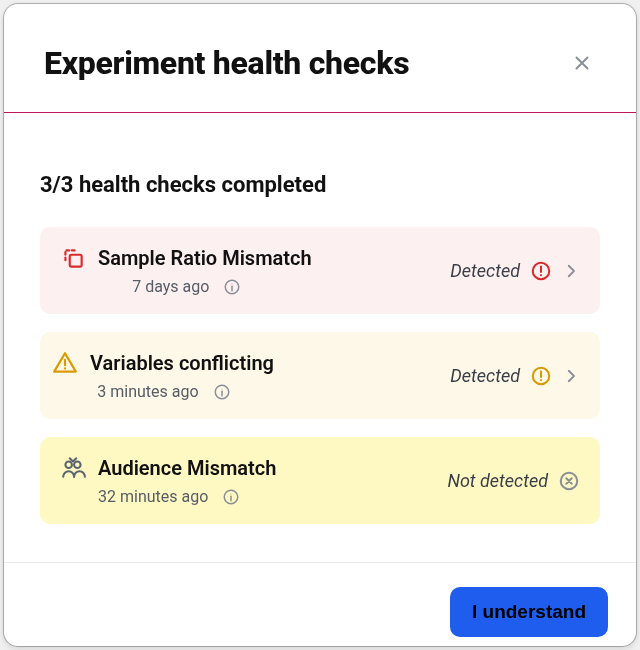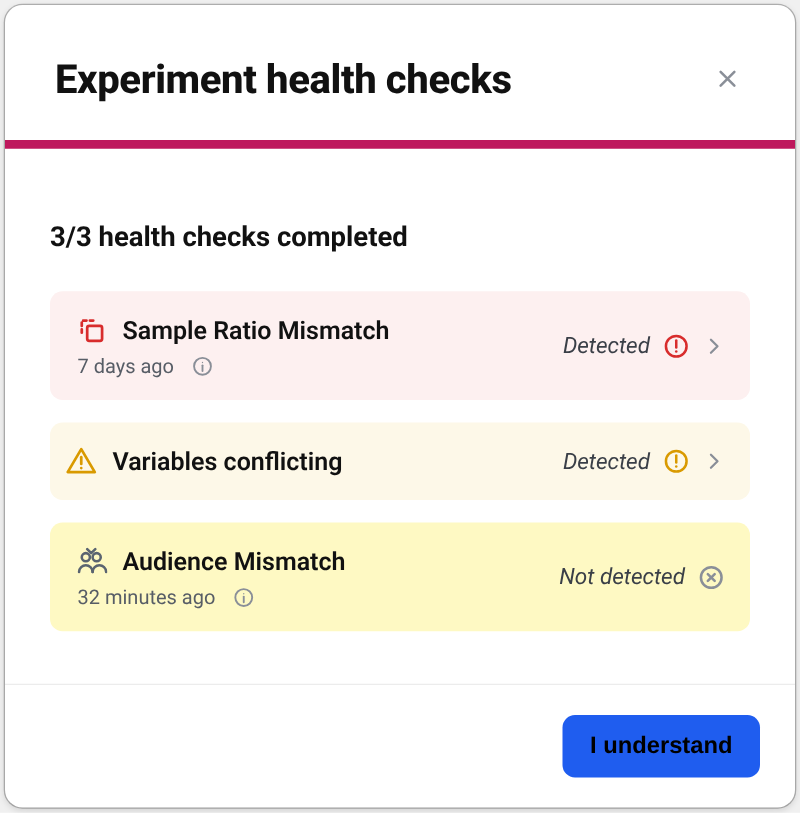--- a/index.html
+++ b/index.html
@@ -4,38 +4,38 @@
 <style>
   * { box-sizing: border-box; margin: 0; padding: 0; }
   html, body { width: 640px; height: 650px; font-family: -apple-system, BlinkMacSystemFont, "Segoe UI", Roboto, Helvetica, Arial, sans-serif; background: #f0f0f0; }
   .modal {
     position: absolute; top: 4px; left: 4px; width: 632px; height: 642px;
     background: #fff; border-radius: 14px; box-shadow: 0 0 0 1px rgba(0,0,0,0.25), 0 2px 6px rgba(0,0,0,0.15);
     display: flex; flex-direction: column; overflow: hidden;
   }
   .modal-header {
     display: flex; align-items: center; justify-content: space-between;
-    padding: 40px 40px 30px 40px; border-bottom: 7px solid #be185d;
+    padding: 40px 40px 30px 40px; border-bottom: 1px solid #be185d;
   }
   .modal-title { font-size: 32px; font-weight: 800; letter-spacing: -0.3px; color: #111; }
   .close-btn { width: 28px; height: 28px; display:flex; align-items:center; justify-content:center; cursor:pointer; color:#8a8f98; }
   .close-btn svg { width: 22px; height: 22px; stroke: currentColor; stroke-width: 2.2; }
 
   .modal-body { padding: 26px 36px 20px 36px; flex: 1; }
   .summary { font-size: 22px; font-weight: 700; color:#111; margin-bottom: 30px; margin-top: 33px; }
 
   .check-card {
     border-radius: 10px; padding: 18px 20px 18px 20px; margin-bottom: 18px;
     display:flex; align-items:center; justify-content:space-between;
   }
   .check-card.red    { background:#fdf0f0; }
   .check-card.yellow { background:#fdf8e8;padding-left:12px; }
   .check-card.gray   { background:#fef9c3; }
 
-  .check-left { display:flex; flex-direction:column; gap:6px; }
+  .check-left { display:flex; flex-direction:column; gap:6px;align-items:center; }
   .title-row { display:flex; align-items:center; gap:12px; }
   .check-icon { width:26px; height:26px; display:flex; align-items:center; justify-content:center; }
   .check-title { font-size:20px; font-weight:600; color:#111; }
   .meta-row { display:flex; align-items:center; gap:14px; font-size:16px; color:#575d66; padding-left:2px; }
   .info-icon { width:18px; height:18px; color:#8a8f98; }
 
   .check-right { display:flex; align-items:center; gap:10px;font-style:italic; }
   .status-text { font-size:18px; color:#3a3f47; }
   .status-icon { width:22px; height:22px; display:flex; align-items:center; justify-content:center; }
   .chevron { width:18px; height:18px; color:#8a8f98; }
@@ -107,20 +107,30 @@
         <div class="title-row">
           <span class="check-icon">
             <svg viewBox="0 0 24 24" width="26" height="26" fill="none" stroke="#d99a00" stroke-width="2">
               <path d="M12 3 L22 20 H2 Z" stroke-linejoin="round"></path>
               <path d="M12 9v5" stroke-linecap="round"></path>
                 <circle cx="12" cy="17" r="1" fill="#d99a00" stroke="none"></circle>
             </svg>
           </span>
           <span class="check-title">Variables conflicting</span>
         </div>
+        <div class="meta-row">
+          <span>3 minutes ago</span>
+          <span class="info-icon">
+            <svg viewBox="0 0 24 24" width="18" height="18" fill="none" stroke="currentColor" stroke-width="2">
+              <circle cx="12" cy="12" r="9"></circle>
+                <circle cx="12" cy="8" r="0.7" fill="currentColor" stroke="none"></circle>
+                <path d="M12 11v6" stroke-linecap="round"></path>
+            </svg>
+          </span>
+        </div>
       </div>
       <div class="check-right">
         <span class="status-text">Detected</span>
         <span class="status-icon">
           <svg viewBox="0 0 24 24" width="22" height="22" fill="none" stroke="#d99a00" stroke-width="2.2">
             <circle cx="12" cy="12" r="9"></circle>
               <path d="M12 7v6" stroke-linecap="round"></path>
               <circle cx="12" cy="16.5" r="1.1" fill="#d99a00" stroke="none"></circle>
           </svg>
         </span>

